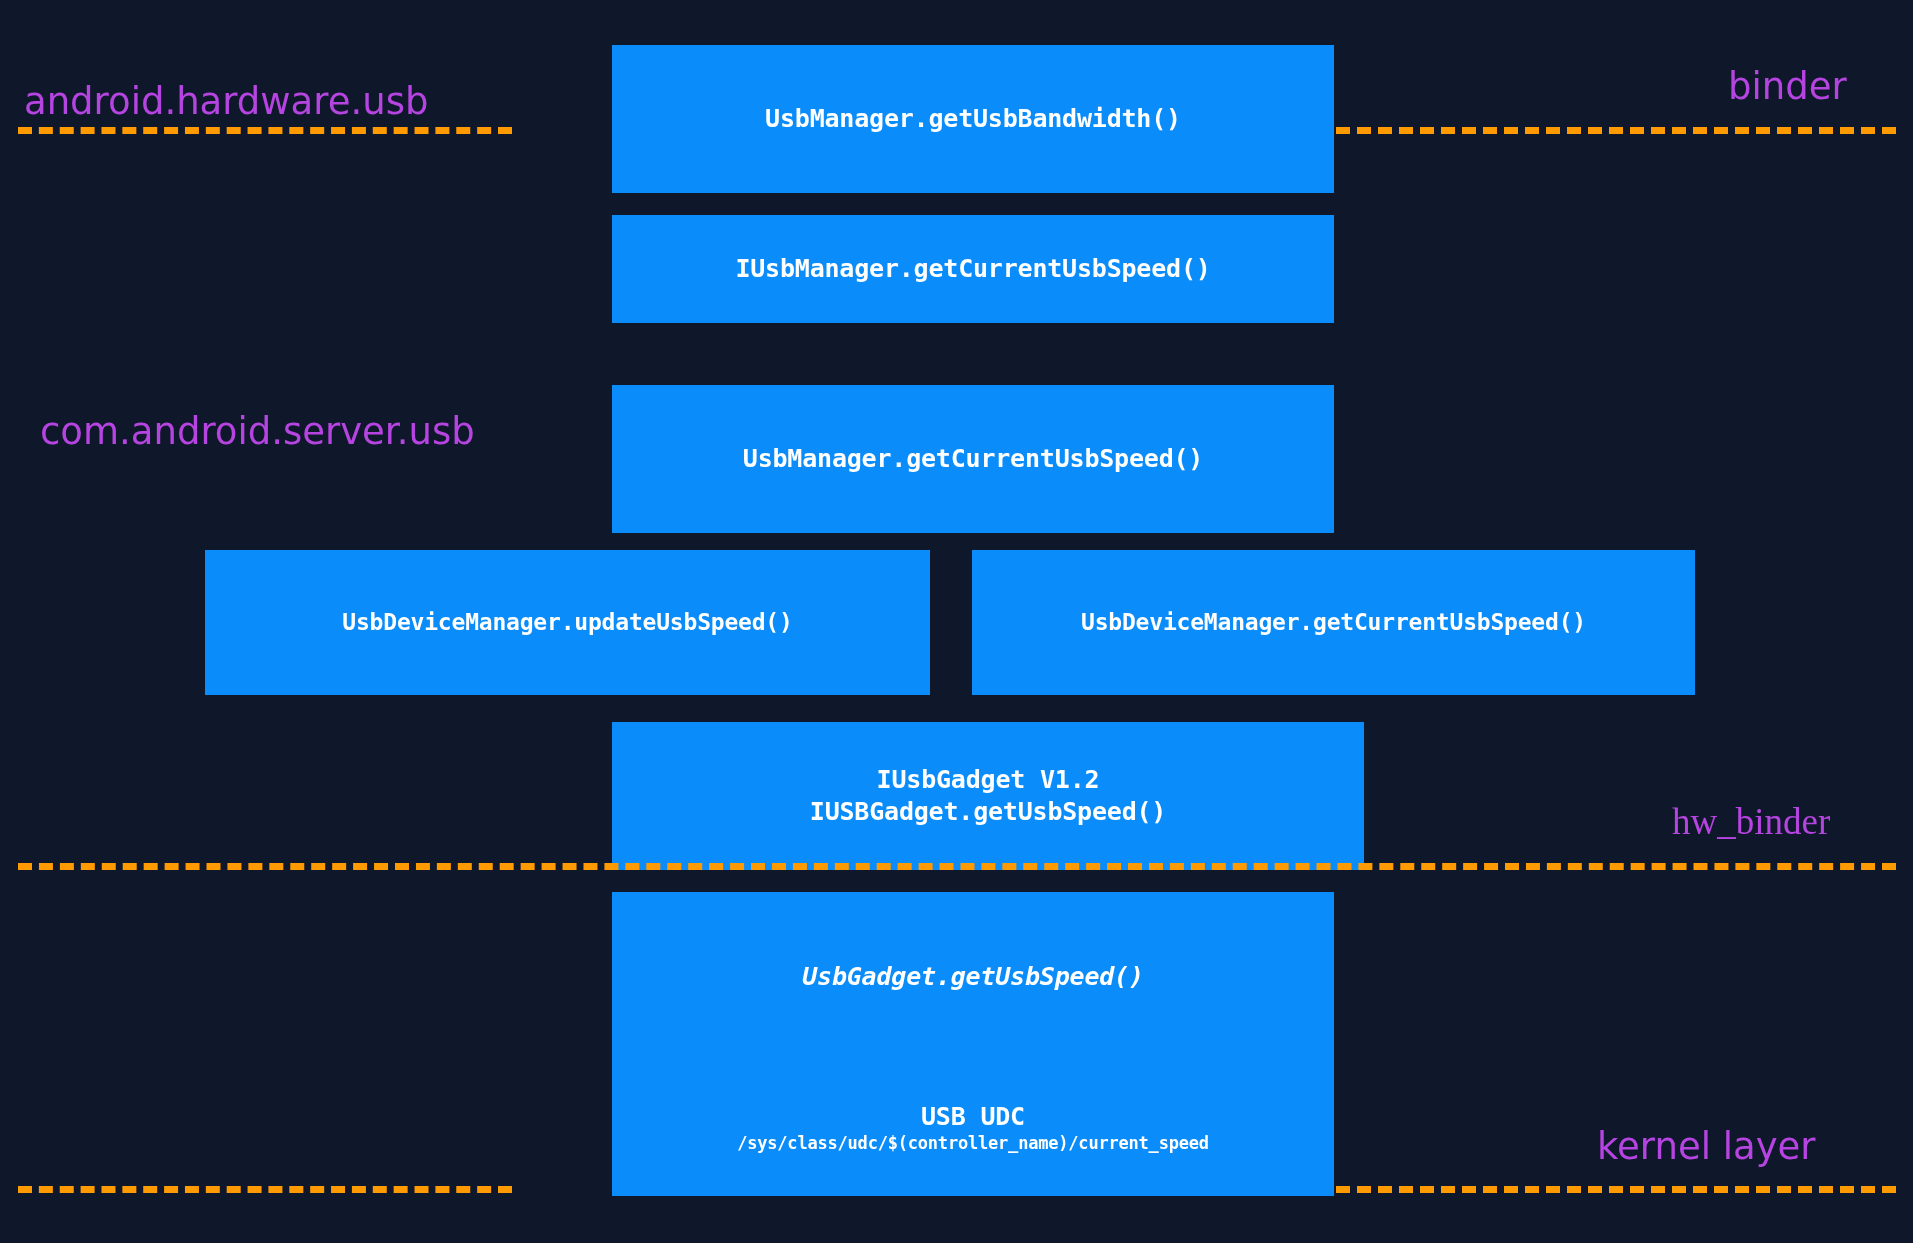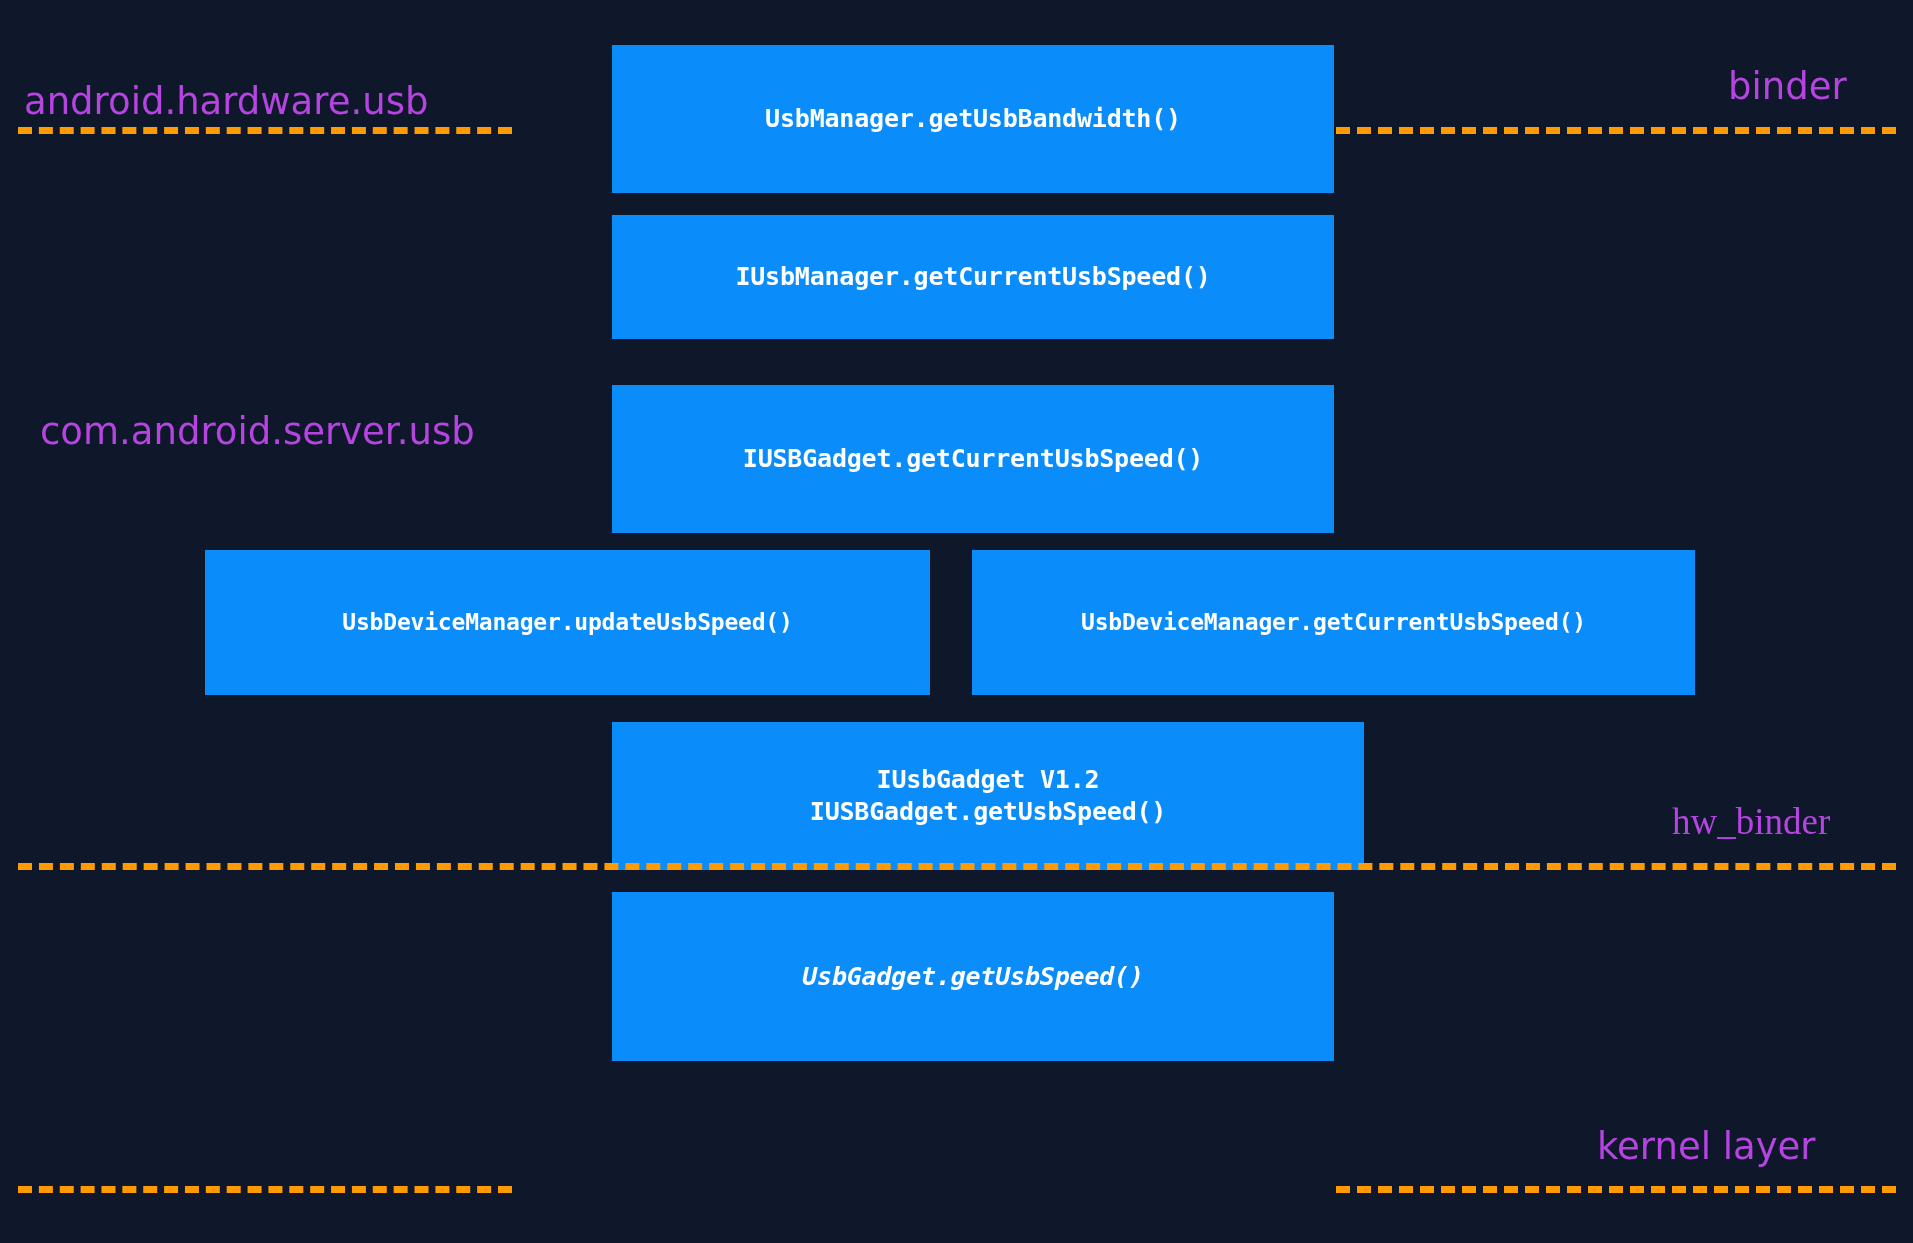--- a/index.html
+++ b/index.html
@@ -82,39 +82,43 @@
 
   <div class="layer-label ll-big" style="left:1672px; top:800px;font-family:Liberation Serif, serif;">hw_binder</div>
 
 
   <div class="layer-label ll-big" style="left:1597px; top:1125px;">kernel layer</div>
 
   <div class="box" style="left:612px; top:45px; width:722px; height:148px;">
     <span class="l1 fs-main">UsbManager.getUsbBandwidth()</span>
   </div>
 
-  <div class="box" style="left:612px; top:215px; width:722px; height:124px;">
+  <div class="box" style="left:612px; top:215px; width:722px; height:108px;">
     <span class="l1 fs-main">IUsbManager.getCurrentUsbSpeed()</span>
   </div>
 
   <div class="box" style="left:612px; top:385px; width:722px; height:148px;">
-    <span class="l1 fs-main">IUSBGadget.getCurrentUsbSpeed()</span>
+    <span class="l1 fs-main">UsbManager.getCurrentUsbSpeed()</span>
   </div>
 
   <div class="box" style="left:205px; top:550px; width:725px; height:145px;">
     <span class="l1 fs-small">UsbDeviceManager.updateUsbSpeed()</span>
   </div>
 
   <div class="box" style="left:972px; top:550px; width:723px; height:145px;">
     <span class="l1 fs-small">UsbDeviceManager.getCurrentUsbSpeed()</span>
   </div>
 
   <div class="box" style="left:612px; top:722px; width:752px; height:148px;">
     <span class="l1 fs-main">IUsbGadget V1.2</span>
     <span class="l2 fs-main">IUSBGadget.getUsbSpeed()</span>
   </div>
 
   <div class="box" style="left:612px; top:892px; width:722px; height:169px;font-style:italic;">
     <span class="l1 fs-main">UsbGadget.getUsbSpeed()</span>
   </div>
 
+  <div class="box" style="left:612px; top:1060px; width:722px; height:136px;">
+    <span class="l1 fs-main">USB UDC</span>
+    <span class="l2 fs-tiny">/sys/class/udc/$(controller_name)/current_speed</span>
+  </div>
 
 </div>
 
 </body></html>

